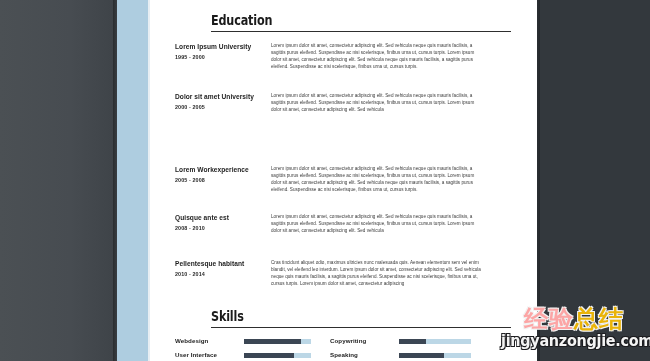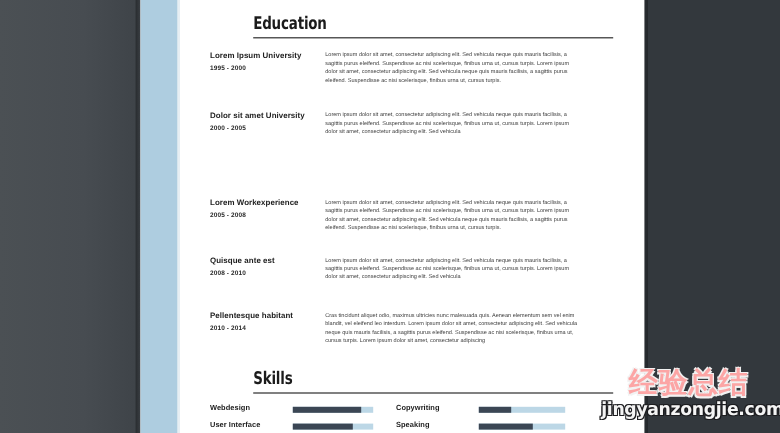--- a/index.html
+++ b/index.html
@@ -174,21 +174,21 @@
     font-weight: bold;
     line-height: 27px;
     letter-spacing: 1px;
     white-space: nowrap;
   }
   #watermark-cn .wm-dark {
     color: #fca5a5;
     text-shadow: -1px -1px 0 #f2f2f2, 1px -1px 0 #f2f2f2, -1px 1px 0 #f2f2f2, 1px 1px 0 #f2f2f2;
   }
   #watermark-cn .wm-red {
-    color: #fca5a5;
+    color: #eab308;
     text-shadow: -1px -1px 0 #f2f2f2, 1px -1px 0 #f2f2f2, -1px 1px 0 #f2f2f2, 1px 1px 0 #f2f2f2;
   }
   #watermark-url {
     font-family: "DejaVu Sans", sans-serif;
     font-size: 15px;
     font-weight: bold;
     line-height: 17px;
     color: #f4f4f4;
     letter-spacing: -0.3px;
     text-shadow: -1px -1px 0 #1d1d20, 1px -1px 0 #1d1d20, -1px 1px 0 #1d1d20, 1px 1px 0 #1d1d20;

